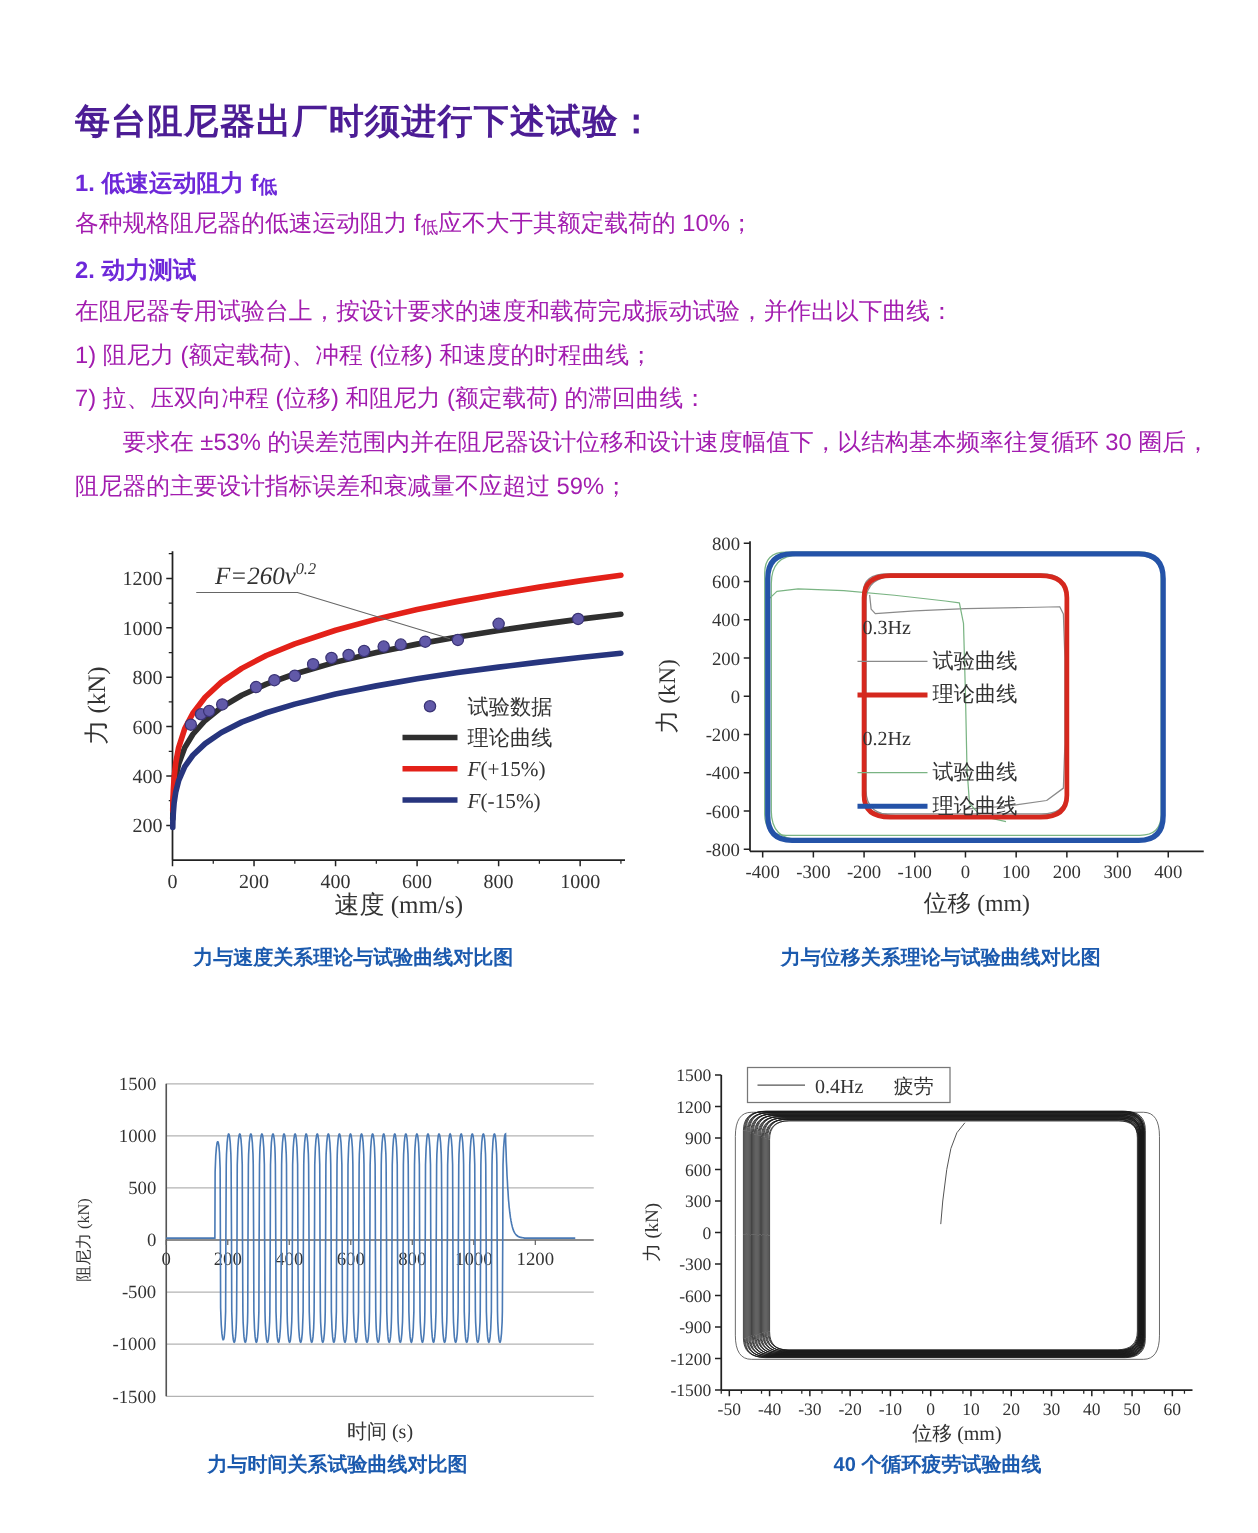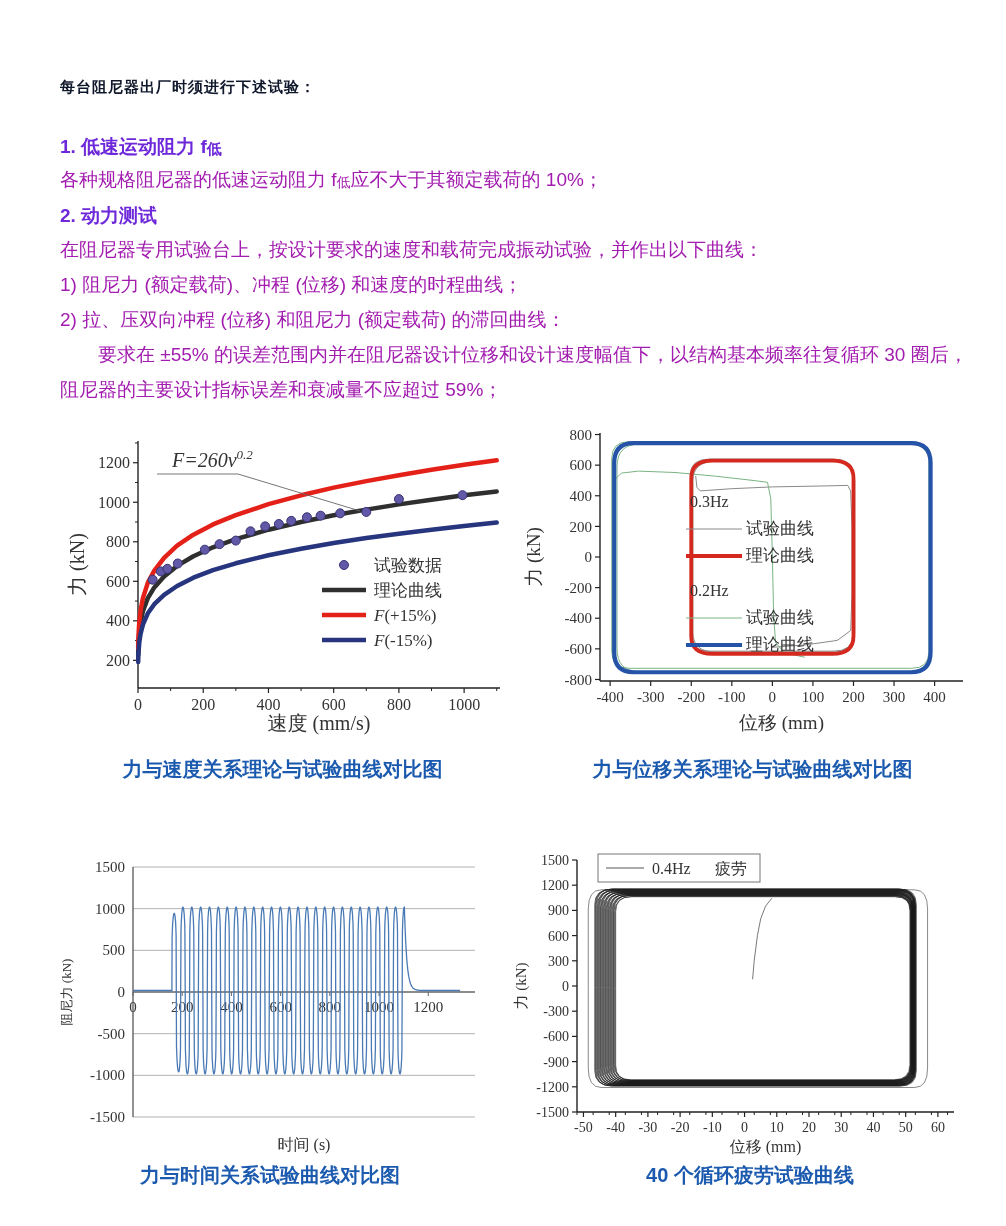--- a/index.html
+++ b/index.html
@@ -1,44 +1,44 @@
 <!DOCTYPE html>
 <html><head>
 <meta charset="utf-8">
 <style>
   html,body{margin:0;padding:0;background:#ffffff;}
   #page{position:relative;width:1006px;height:1226px;background:#fff;overflow:hidden;
         font-family:"Liberation Sans",sans-serif;color:#1d1d1d;}
   .abs{position:absolute;}
-  .main-heading{left:60px;top:78px;font-size:15px;font-weight:bold;color:#0f172a;letter-spacing:1px;}
+  .main-heading{left:60px;top:78px;font-size:28px;font-weight:bold;color:#4c1d95;letter-spacing:1px;}
   .sec-title{left:60px;font-size:19px;font-weight:bold;color:#6d28d9;}
   .body-text{left:60px;font-size:19px;color:#a21caf;line-height:35px;width:930px;}
   .sub{font-size:14px;vertical-align:-1px;}
   .sub-blue{font-size:15px;vertical-align:-1px;font-weight:bold;}
-  .caption{font-size:20px;font-weight:bold;color:#1b5aae;text-align:center;}
+  .caption{font-size:16px;font-weight:bold;color:#1b5aae;text-align:center;}
   svg text{font-family:"Liberation Serif",serif;fill:#333;}
 </style>
 </head>
 <body>
 
 <div id="page">
 
   <div class="abs main-heading">每台阻尼器出厂时须进行下述试验：</div>
 
   <div class="abs sec-title" style="top:134px;"><span>1. 低速运动阻力 f</span><span class="sub-blue">低</span></div>
 
   <div class="abs body-text" style="top:162px;"><span>各种规格阻尼器的低速运动阻力 f</span><span class="sub">低</span><span>应不大于其额定载荷的 10%；</span></div>
 
   <div class="abs sec-title" style="top:203px;">2. 动力测试</div>
 
   <div class="abs body-text" style="top:232px;">
     <div>在阻尼器专用试验台上，按设计要求的速度和载荷完成振动试验，并作出以下曲线：</div>
     <div>1) 阻尼力 (额定载荷)、冲程 (位移) 和速度的时程曲线；</div>
-    <div>2) 拉、压双向冲程 (位移) 和阻尼力 (额定载荷) 的滞回曲线：</div>
-    <div style="padding-left:38px;">要求在 ±55% 的误差范围内并在阻尼器设计位移和设计速度幅值下，以结构基本频率往复循环 30 圈后，</div>
+    <div>7) 拉、压双向冲程 (位移) 和阻尼力 (额定载荷) 的滞回曲线：</div>
+    <div style="padding-left:38px;">要求在 ±53% 的误差范围内并在阻尼器设计位移和设计速度幅值下，以结构基本频率往复循环 30 圈后，</div>
     <div>阻尼器的主要设计指标误差和衰减量不应超过 59%；</div>
   </div>
 
   <svg id="chart-fv" class="abs" style="left:60px;top:423px;" width="445" height="312">
       <line x1="78" y1="18" x2="78" y2="265" stroke="#222" stroke-width="1.4"></line>
       <line x1="78" y1="265" x2="440" y2="265" stroke="#222" stroke-width="1.4"></line>
       <line x1="78" y1="265" x2="78" y2="270" stroke="#222" stroke-width="1.2"></line>
       <text x="78" y="287" text-anchor="middle" font-size="16" fill="#333">0</text>
       <line x1="143.22522522522522" y1="265" x2="143.22522522522522" y2="270" stroke="#222" stroke-width="1.2"></line>
       <text x="143.22522522522522" y="287" text-anchor="middle" font-size="16" fill="#333">200</text>

